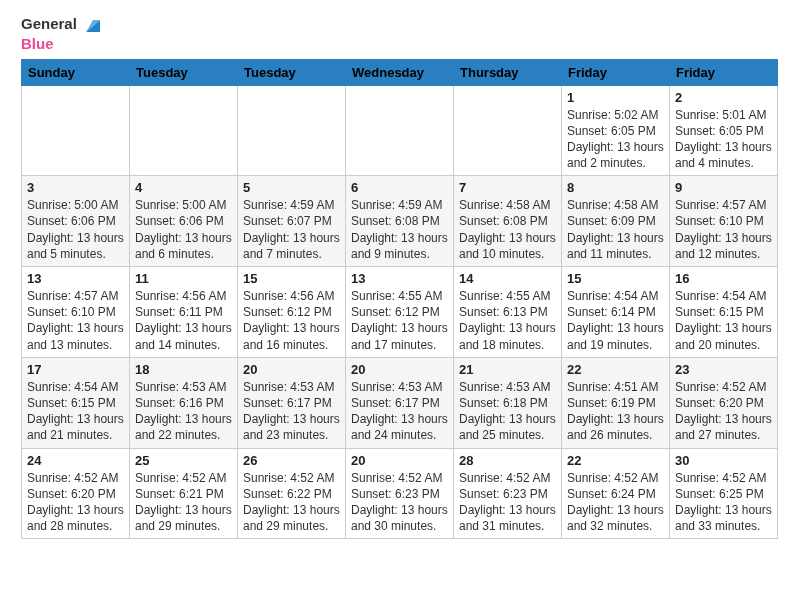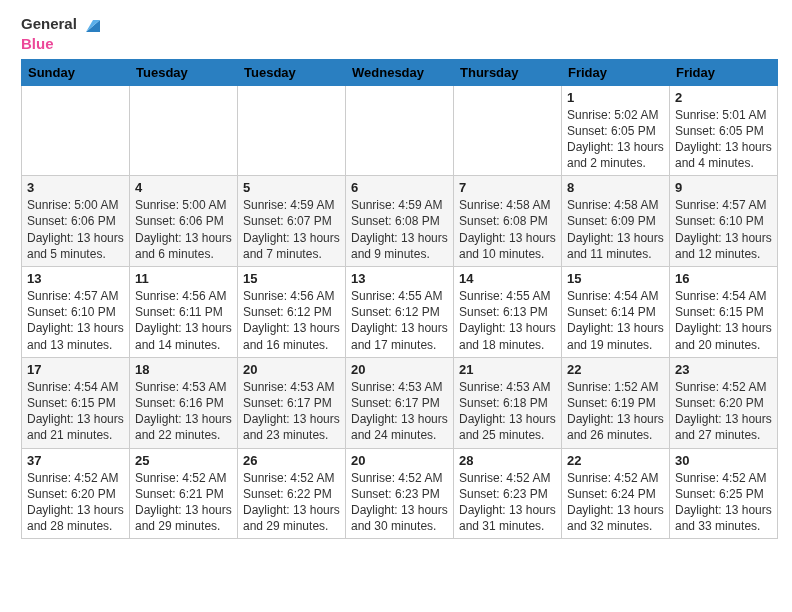--- a/index.html
+++ b/index.html
@@ -265,34 +265,34 @@
 Daylight: 13 hours and 24 minutes.</div>
           </td>
           <td>
             <span class="day-number">21</span>
             <div class="cell-info">Sunrise: 4:53 AM
 Sunset: 6:18 PM
 Daylight: 13 hours and 25 minutes.</div>
           </td>
           <td>
             <span class="day-number">22</span>
-            <div class="cell-info">Sunrise: 1:52 AM
+            <div class="cell-info">Sunrise: 4:51 AM
 Sunset: 6:19 PM
 Daylight: 13 hours and 26 minutes.</div>
           </td>
           <td>
             <span class="day-number">23</span>
             <div class="cell-info">Sunrise: 4:52 AM
 Sunset: 6:20 PM
 Daylight: 13 hours and 27 minutes.</div>
           </td>
         </tr>
         <tr>
           <td>
-            <span class="day-number">37</span>
+            <span class="day-number">24</span>
             <div class="cell-info">Sunrise: 4:52 AM
 Sunset: 6:20 PM
 Daylight: 13 hours and 28 minutes.</div>
           </td>
           <td>
             <span class="day-number">25</span>
             <div class="cell-info">Sunrise: 4:52 AM
 Sunset: 6:21 PM
 Daylight: 13 hours and 29 minutes.</div>
           </td>

